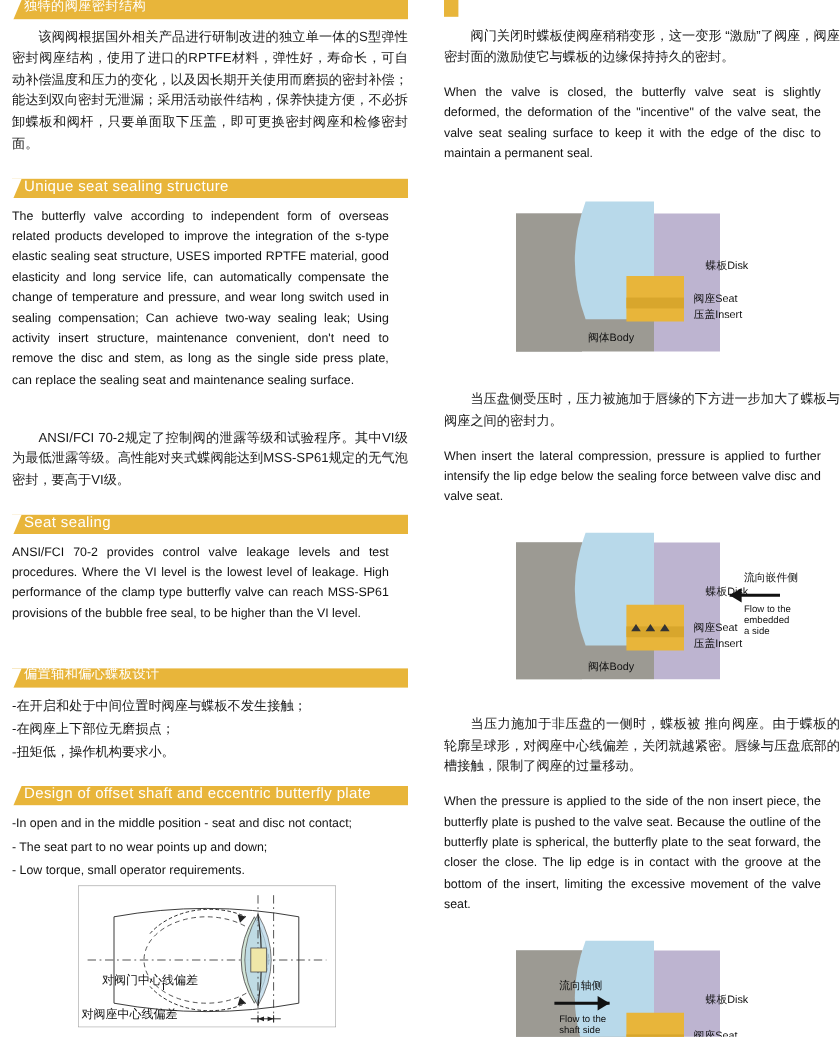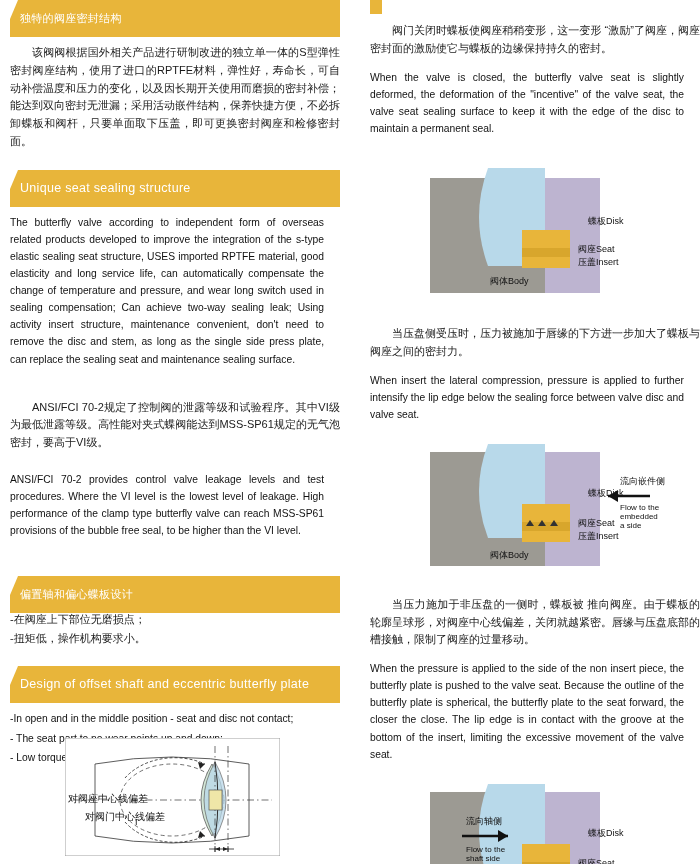--- a/index.html
+++ b/index.html
@@ -18,24 +18,24 @@
     position: absolute;
     top: 0;
     width: 330px;
   }
   .col-left { left: 10px; }
   .col-right { left: 370px; }
 
   
   .bar {
     position: relative;
-    height: 37px;
+    height: 16px;
     background: #e8b53a;
     display: flex;
-    align-items: center;
+    align-items: flex-start;
     padding-left: 10px;
     margin-bottom: 7px;
   }
   .bar-text {
     color: #ffffff;
     font-size: 11px;
     line-height: 1;
     letter-spacing: 0.3px;
   }
   .bar-text.en {
@@ -94,21 +94,21 @@
   .drawing {
     position: absolute;
     left: 65px;
     top: 738px;
     width: 215px;
     height: 118px;
   }
   .drawing-caption {
     position: absolute;
     left: 68px;
-    top: 792px;
+    top: 838px;
     font-size: 10px;
     color: #111;
   }
 </style>
 </head>
 <body>
 
 <div class="page">
 
   <div class="col col-left">
@@ -126,28 +126,33 @@
       <span class="bar-text en">Unique seat sealing structure</span>
     </div>
     <p class="p-en">The butterfly valve according to independent form of overseas related products developed to improve the integration of the s-type elastic sealing seat structure, USES imported RPTFE material, good elasticity and long service life, can automatically compensate the change of temperature and pressure, and wear long switch used in sealing compensation; Can achieve two-way sealing leak; Using activity insert structure, maintenance convenient, don't need to remove the disc and stem, as long as the single side press plate, can replace the sealing seat and maintenance sealing surface.</p>
 
     <div class="spacer-20"></div>
 
     <p class="p-cn">ANSI/FCI 70-2规定了控制阀的泄露等级和试验程序。其中VI级为最低泄露等级。高性能对夹式蝶阀能达到MSS-SP61规定的无气泡密封，要高于VI级。</p>
 
     <div class="spacer-8"></div>
 
+    <div class="bar">
+      <span class="bar-notch"></span>
+      <span class="bar-text en">Seat sealing</span>
+    </div>
     <p class="p-en">ANSI/FCI 70-2 provides control valve leakage levels and test procedures. Where the VI level is the lowest level of leakage. High performance of the clamp type butterfly valve can reach MSS-SP61 provisions of the bubble free seal, to be higher than the VI level.</p>
 
     <div class="spacer-26"></div>
 
     <div class="bar">
       <span class="bar-notch"></span>
       <span class="bar-text">偏置轴和偏心蝶板设计</span>
     </div>
+    <p class="p-list">-在开启和处于中间位置时阀座与蝶板不发生接触；</p>
     <p class="p-list" style="margin-top:-10px;">-在阀座上下部位无磨损点；</p>
     <p class="p-list" style="margin-top:-10px;font-family:Liberation Serif, serif;">-扭矩低，操作机构要求小。</p>
 
     <div class="spacer-8"></div>
 
     <div class="bar">
       <span class="bar-notch"></span>
       <span class="bar-text en">Design of offset shaft and eccentric butterfly plate</span>
     </div>
     <p class="p-list-en">-In open and in the middle position - seat and disc not contact;</p>

